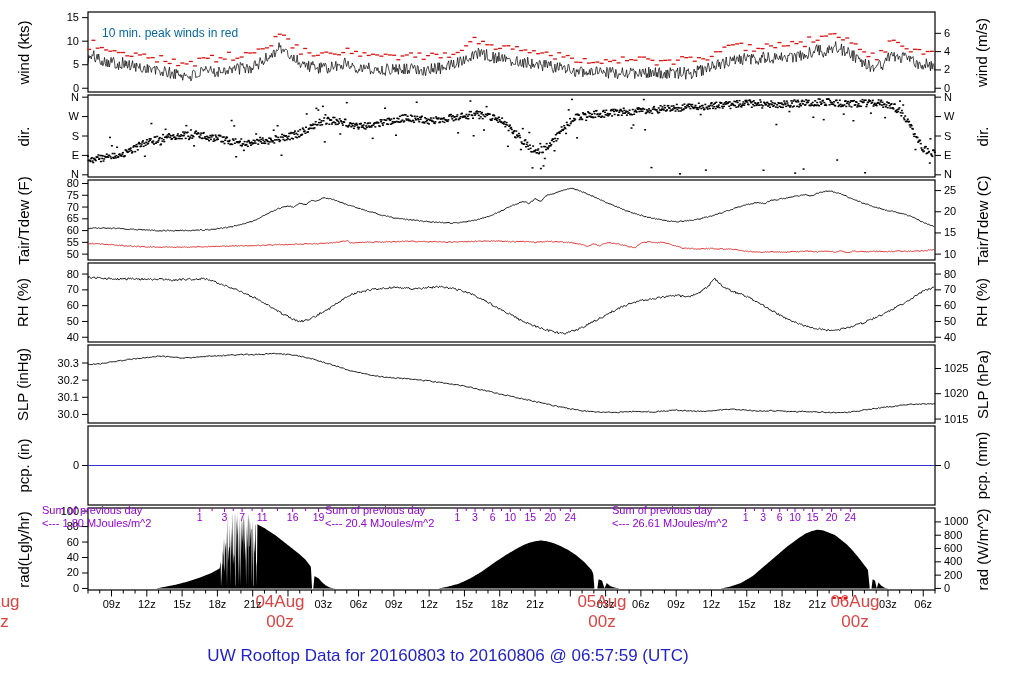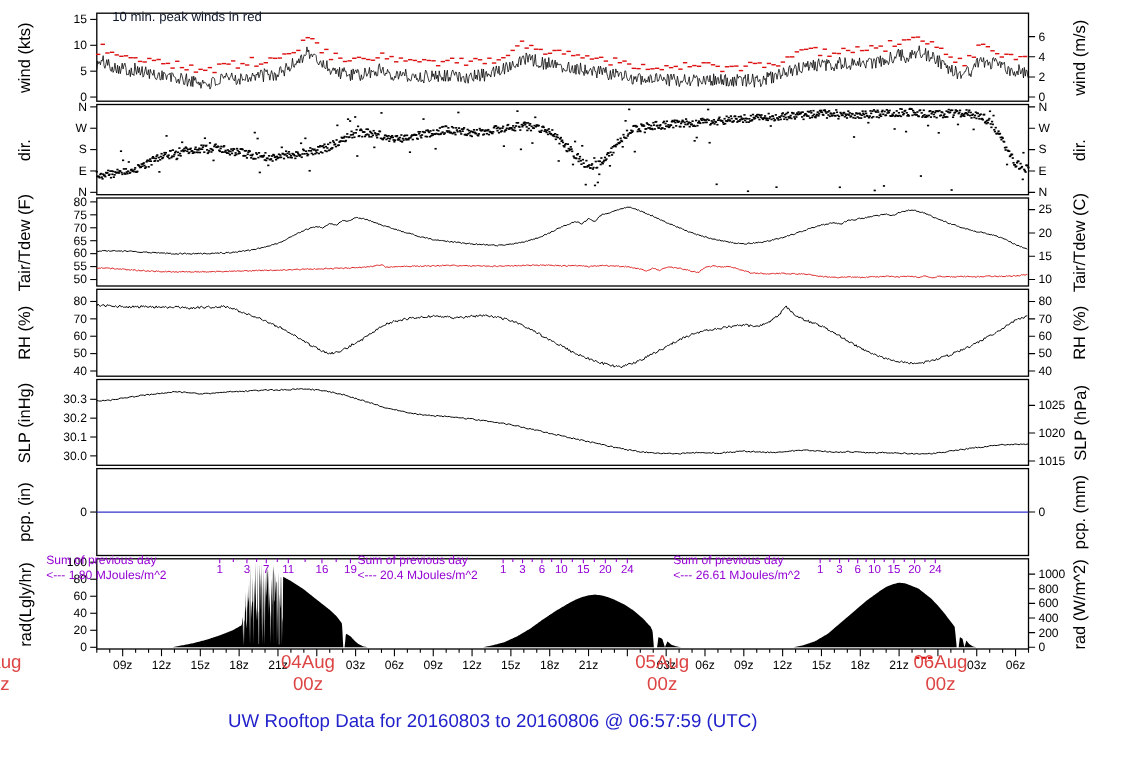--- a/index.html
+++ b/index.html
@@ -6,21 +6,21 @@
   body{width:1024px;height:700px;background:#fff;overflow:hidden;position:relative;
        font-family:"Liberation Sans","DejaVu Sans",sans-serif}
   #plot-svg{position:absolute;left:0;top:0}
   .lw,.rw{position:absolute;display:flex;align-items:center;justify-content:center;pointer-events:none}
   .lw{left:0;width:46px}
   .rw{left:950px;width:64px}
   .lw span,.rw span{transform:rotate(-90deg);white-space:nowrap;font-size:15px;color:#000}
   .p0{top:12px;height:80px}.p1{top:95px;height:82px}.p2{top:180px;height:80px}
   .p3{top:263px;height:79px}.p4{top:345px;height:78px}.p5{top:426px;height:79px}
   .p6{top:508px;height:82px}
-  .windnote{position:absolute;left:102px;top:8px;font-size:12px;color:#0f172a}
+  .windnote{position:absolute;left:102px;top:26px;font-size:12px;color:#0369a1}
   .sum{position:absolute;font-size:11px;line-height:12.5px;color:#9400d3;white-space:nowrap}
   .s0{left:42px;top:504px}.s1{left:325px;top:504px}.s2{left:612px;top:504px}
   .dl{position:absolute;top:592px;width:90px;margin-left:-45px;text-align:center;
       color:#dd4444;font-size:17px;line-height:20px;white-space:nowrap}
   .d0{left:280px}.d1{left:602px}.d2{left:855px}.dc{left:-5px}
   .title{position:absolute;top:646px;left:0;width:896px;text-align:center;
          color:#2222cc;font-size:17px}
 </style>
 </head>
 <body>

